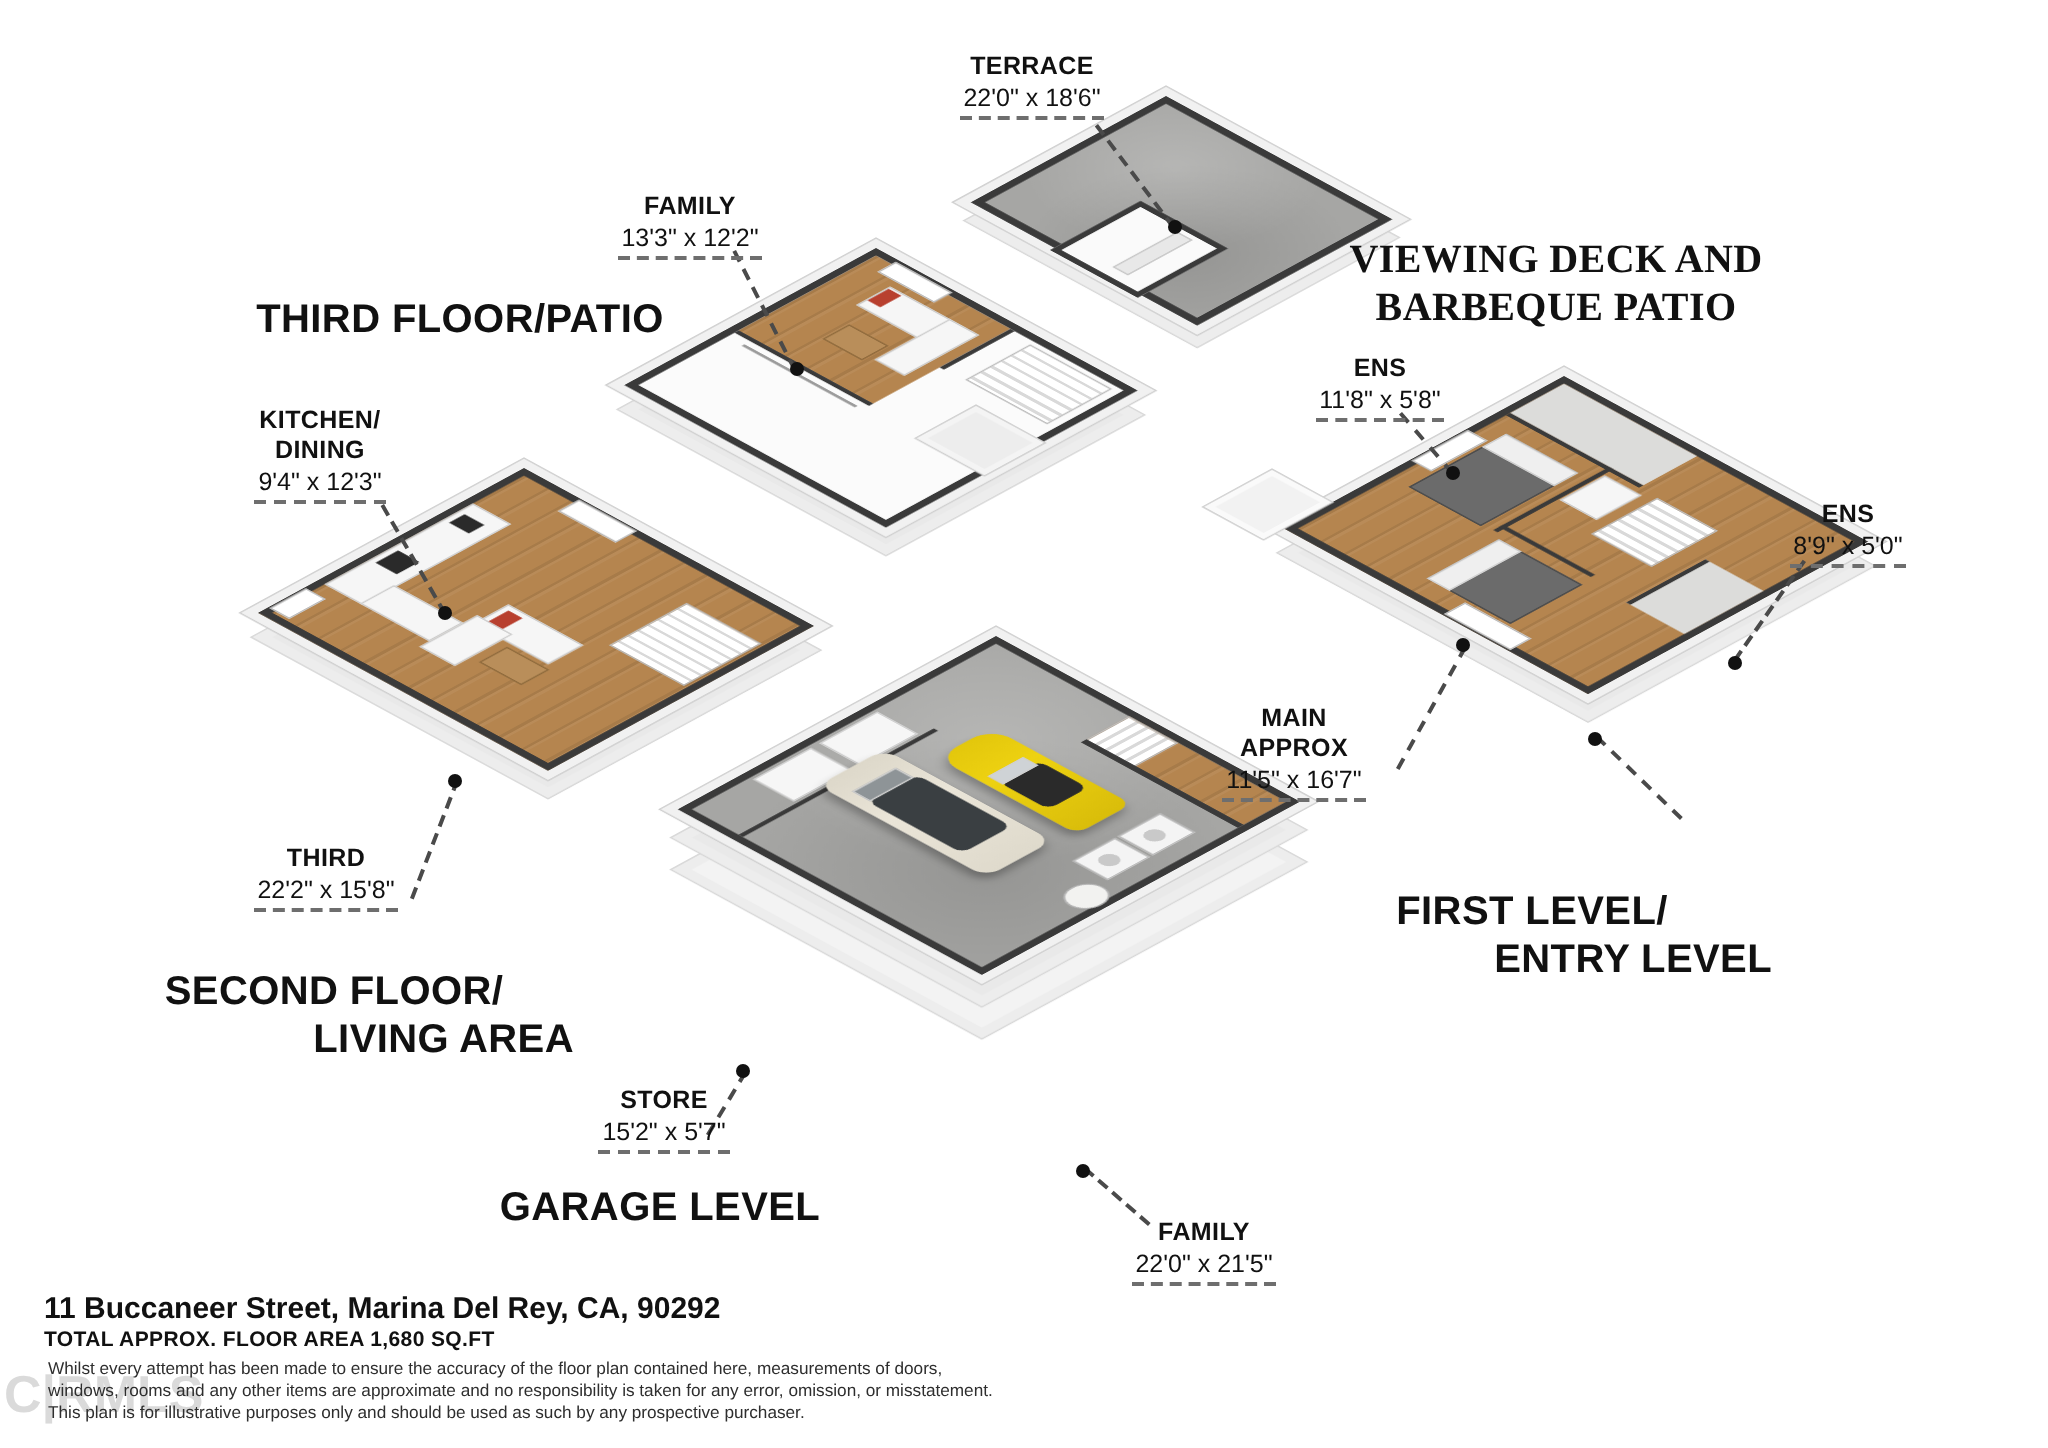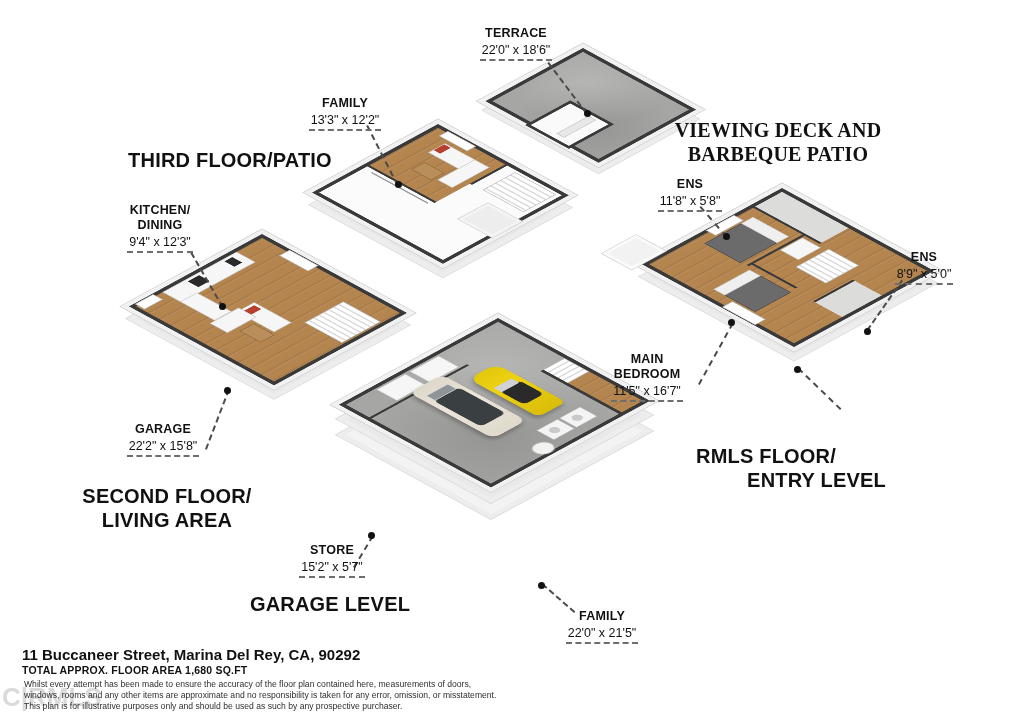--- a/index.html
+++ b/index.html
@@ -181,37 +181,37 @@
     <span class="rdims">13'3" x 12'2"</span>
   </div>
 
   <div class="rlabel" style="left:100px;top:203px;width:120px;">
     <span class="rname">KITCHEN/</span>
     <span class="rname">DINING</span>
     <span class="rdims">9'4" x 12'3"</span>
   </div>
 
   <div class="rlabel" style="left:103px;top:422px;width:120px;">
-    <span class="rname">GARAGE</span>
+    <span class="rname">THIRD</span>
     <span class="rdims">22'2" x 15'8"</span>
   </div>
 
   <div class="rlabel" style="left:640px;top:177px;width:100px;">
     <span class="rname">ENS</span>
     <span class="rdims">11'8" x 5'8"</span>
   </div>
 
   <div class="rlabel" style="left:874px;top:250px;width:100px;">
     <span class="rname">ENS</span>
     <span class="rdims">8'9" x 5'0"</span>
   </div>
 
   <div class="rlabel" style="left:587px;top:352px;width:120px;">
     <span class="rname">MAIN</span>
-    <span class="rname">BEDROOM</span>
+    <span class="rname">APPROX</span>
     <span class="rdims">11'5" x 16'7"</span>
   </div>
 
 
   <div class="rlabel" style="left:272px;top:543px;width:120px;">
     <span class="rname">STORE</span>
     <span class="rdims">15'2" x 5'7"</span>
   </div>
 
   <div class="rlabel" style="left:542px;top:609px;width:120px;">
@@ -223,25 +223,25 @@
     <span>THIRD FLOOR/PATIO</span>
   </div>
 
   <div class="heading" style="left:658px;top:118px;width:240px;font-family:Liberation Serif, serif;">
     <span style="display:block;">VIEWING DECK AND</span>
     <span style="display:block;">BARBEQUE PATIO</span>
   </div>
 
   <div class="heading" style="left:47px;top:484px;width:240px;">
     <span style="display:block;">SECOND FLOOR/</span>
-    <span style="display:block;">LIVING AREA</span>
+    <span style="display:block;text-align:right;">LIVING AREA</span>
   </div>
 
   <div class="heading" style="left:646px;top:444px;width:240px;">
-    <span style="display:block;">RMLS FLOOR/</span>
+    <span style="display:block;">FIRST LEVEL/</span>
     <span style="display:block;text-align:right;">ENTRY LEVEL</span>
   </div>
 
   <div class="heading" style="left:230px;top:592px;width:200px;">
     <span>GARAGE LEVEL</span>
   </div>
 
   <div class="wm">C|RMLS</div>
   <div class="addr">11 Buccaneer Street, Marina Del Rey, CA, 90292</div>
   <div class="area">TOTAL APPROX. FLOOR AREA 1,680 SQ.FT</div>

